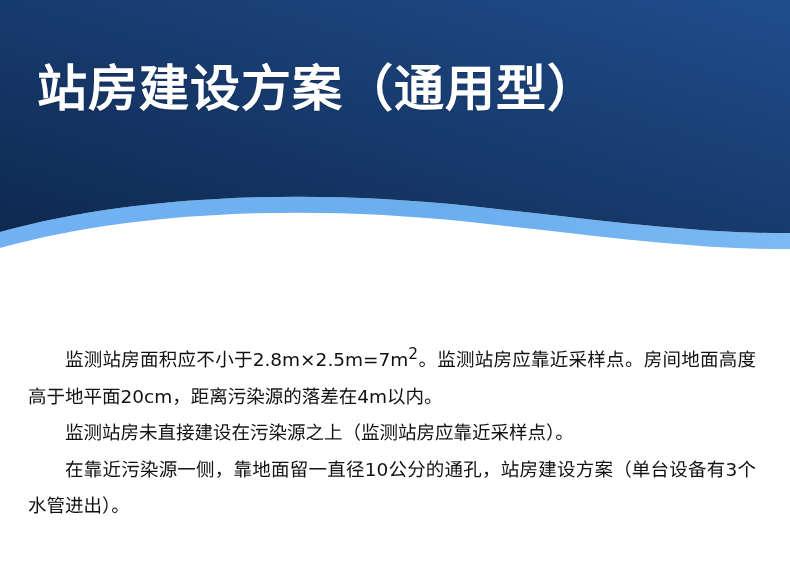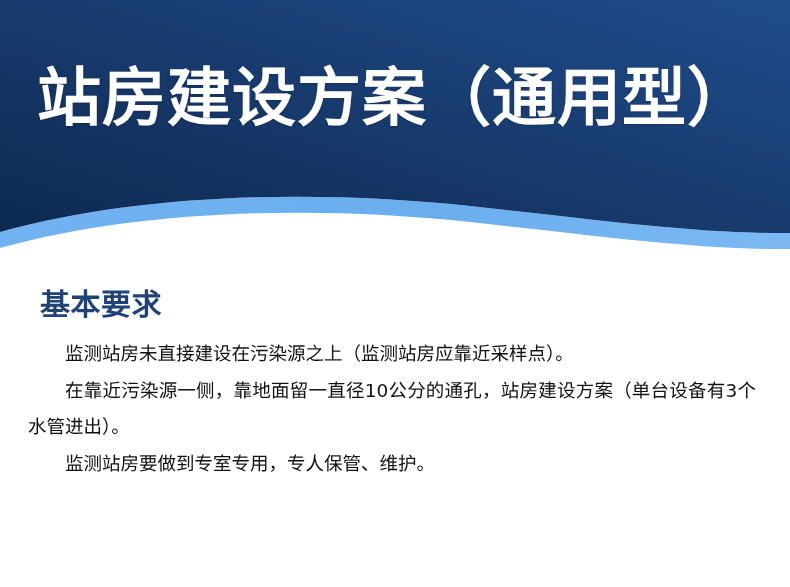--- a/index.html
+++ b/index.html
@@ -39,21 +39,21 @@
     height: 252px;
   }
 
   #slide-title {
     position: absolute;
     left: 37px;
     top: 58px;
     width: 700px;
     margin: 0;
     font-family: "DejaVu Sans", "Liberation Sans", sans-serif;
-    font-size: 64px;
+    font-size: 50px;
     font-weight: bold;
     letter-spacing: 1px;
     line-height: 1.25;
     color: #ffffff;
     white-space: nowrap;
     text-shadow: 0 1px 2px rgba(0,0,0,0.18);
   }
 
   
   #slide-body {
@@ -127,27 +127,26 @@
       <path fill="url(#navyGrad)" d="M0,0 L790,0 L790,233
                C 700,234 600,220 470,206
                C 300,188 130,196 0,232 Z"></path>
     </svg>
 
     <h1 id="slide-title">站房建设方案（通用型）</h1>
   </div>
 
   <div id="slide-body">
 
-    <h2 id="section-heading">基本要求</h2>
 
     <div id="body-paragraphs">
 
+      <p class="body-paragraph"><span>监测站房面积应不小于2.8m×2.5m=7m</span><sup>2</sup><span>。监测站房应靠近采样点。房间地面高度高于地平面20cm，距离污染源的落差在4m以内。</span></p>
 
       <p class="body-paragraph">监测站房未直接建设在污染源之上（监测站房应靠近采样点）。</p>
 
       <p class="body-paragraph">在靠近污染源一侧，靠地面留一直径10公分的通孔，站房建设方案（单台设备有3个水管进出）。</p>
 
-      <p class="body-paragraph">监测站房要做到专室专用，专人保管、维护。</p>
 
     </div>
   </div>
 
 </div>
 
 </body></html>

